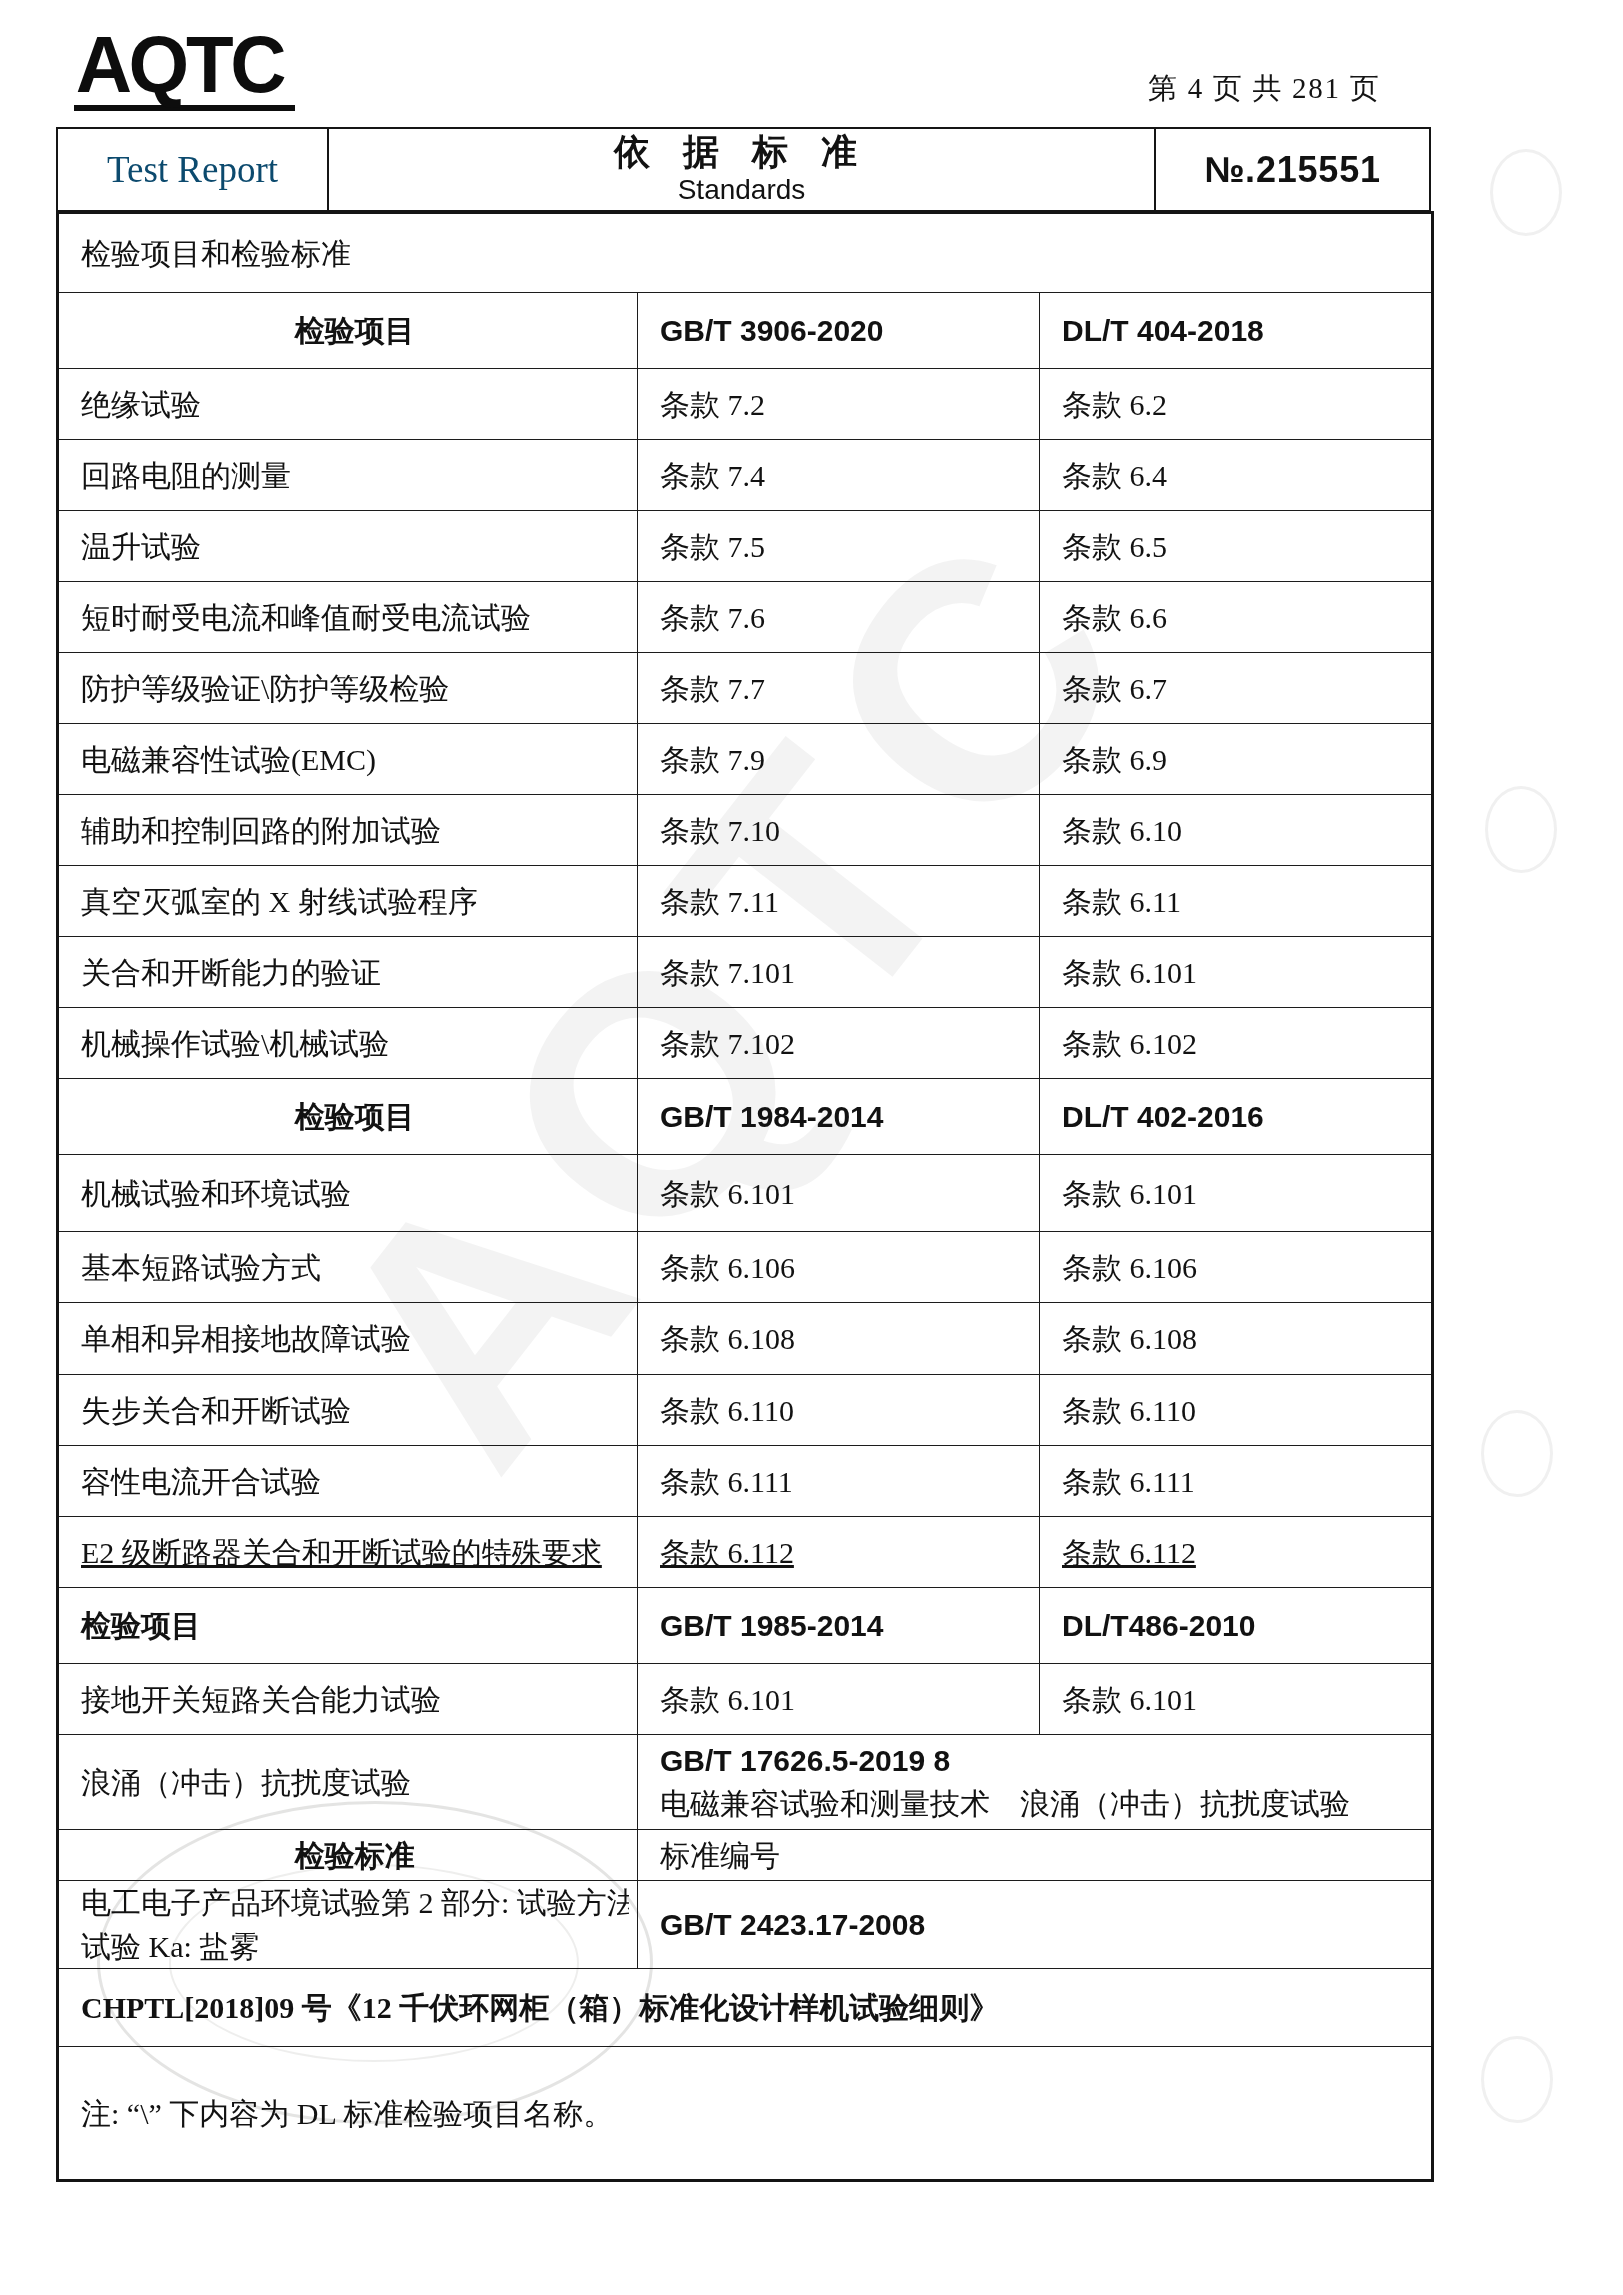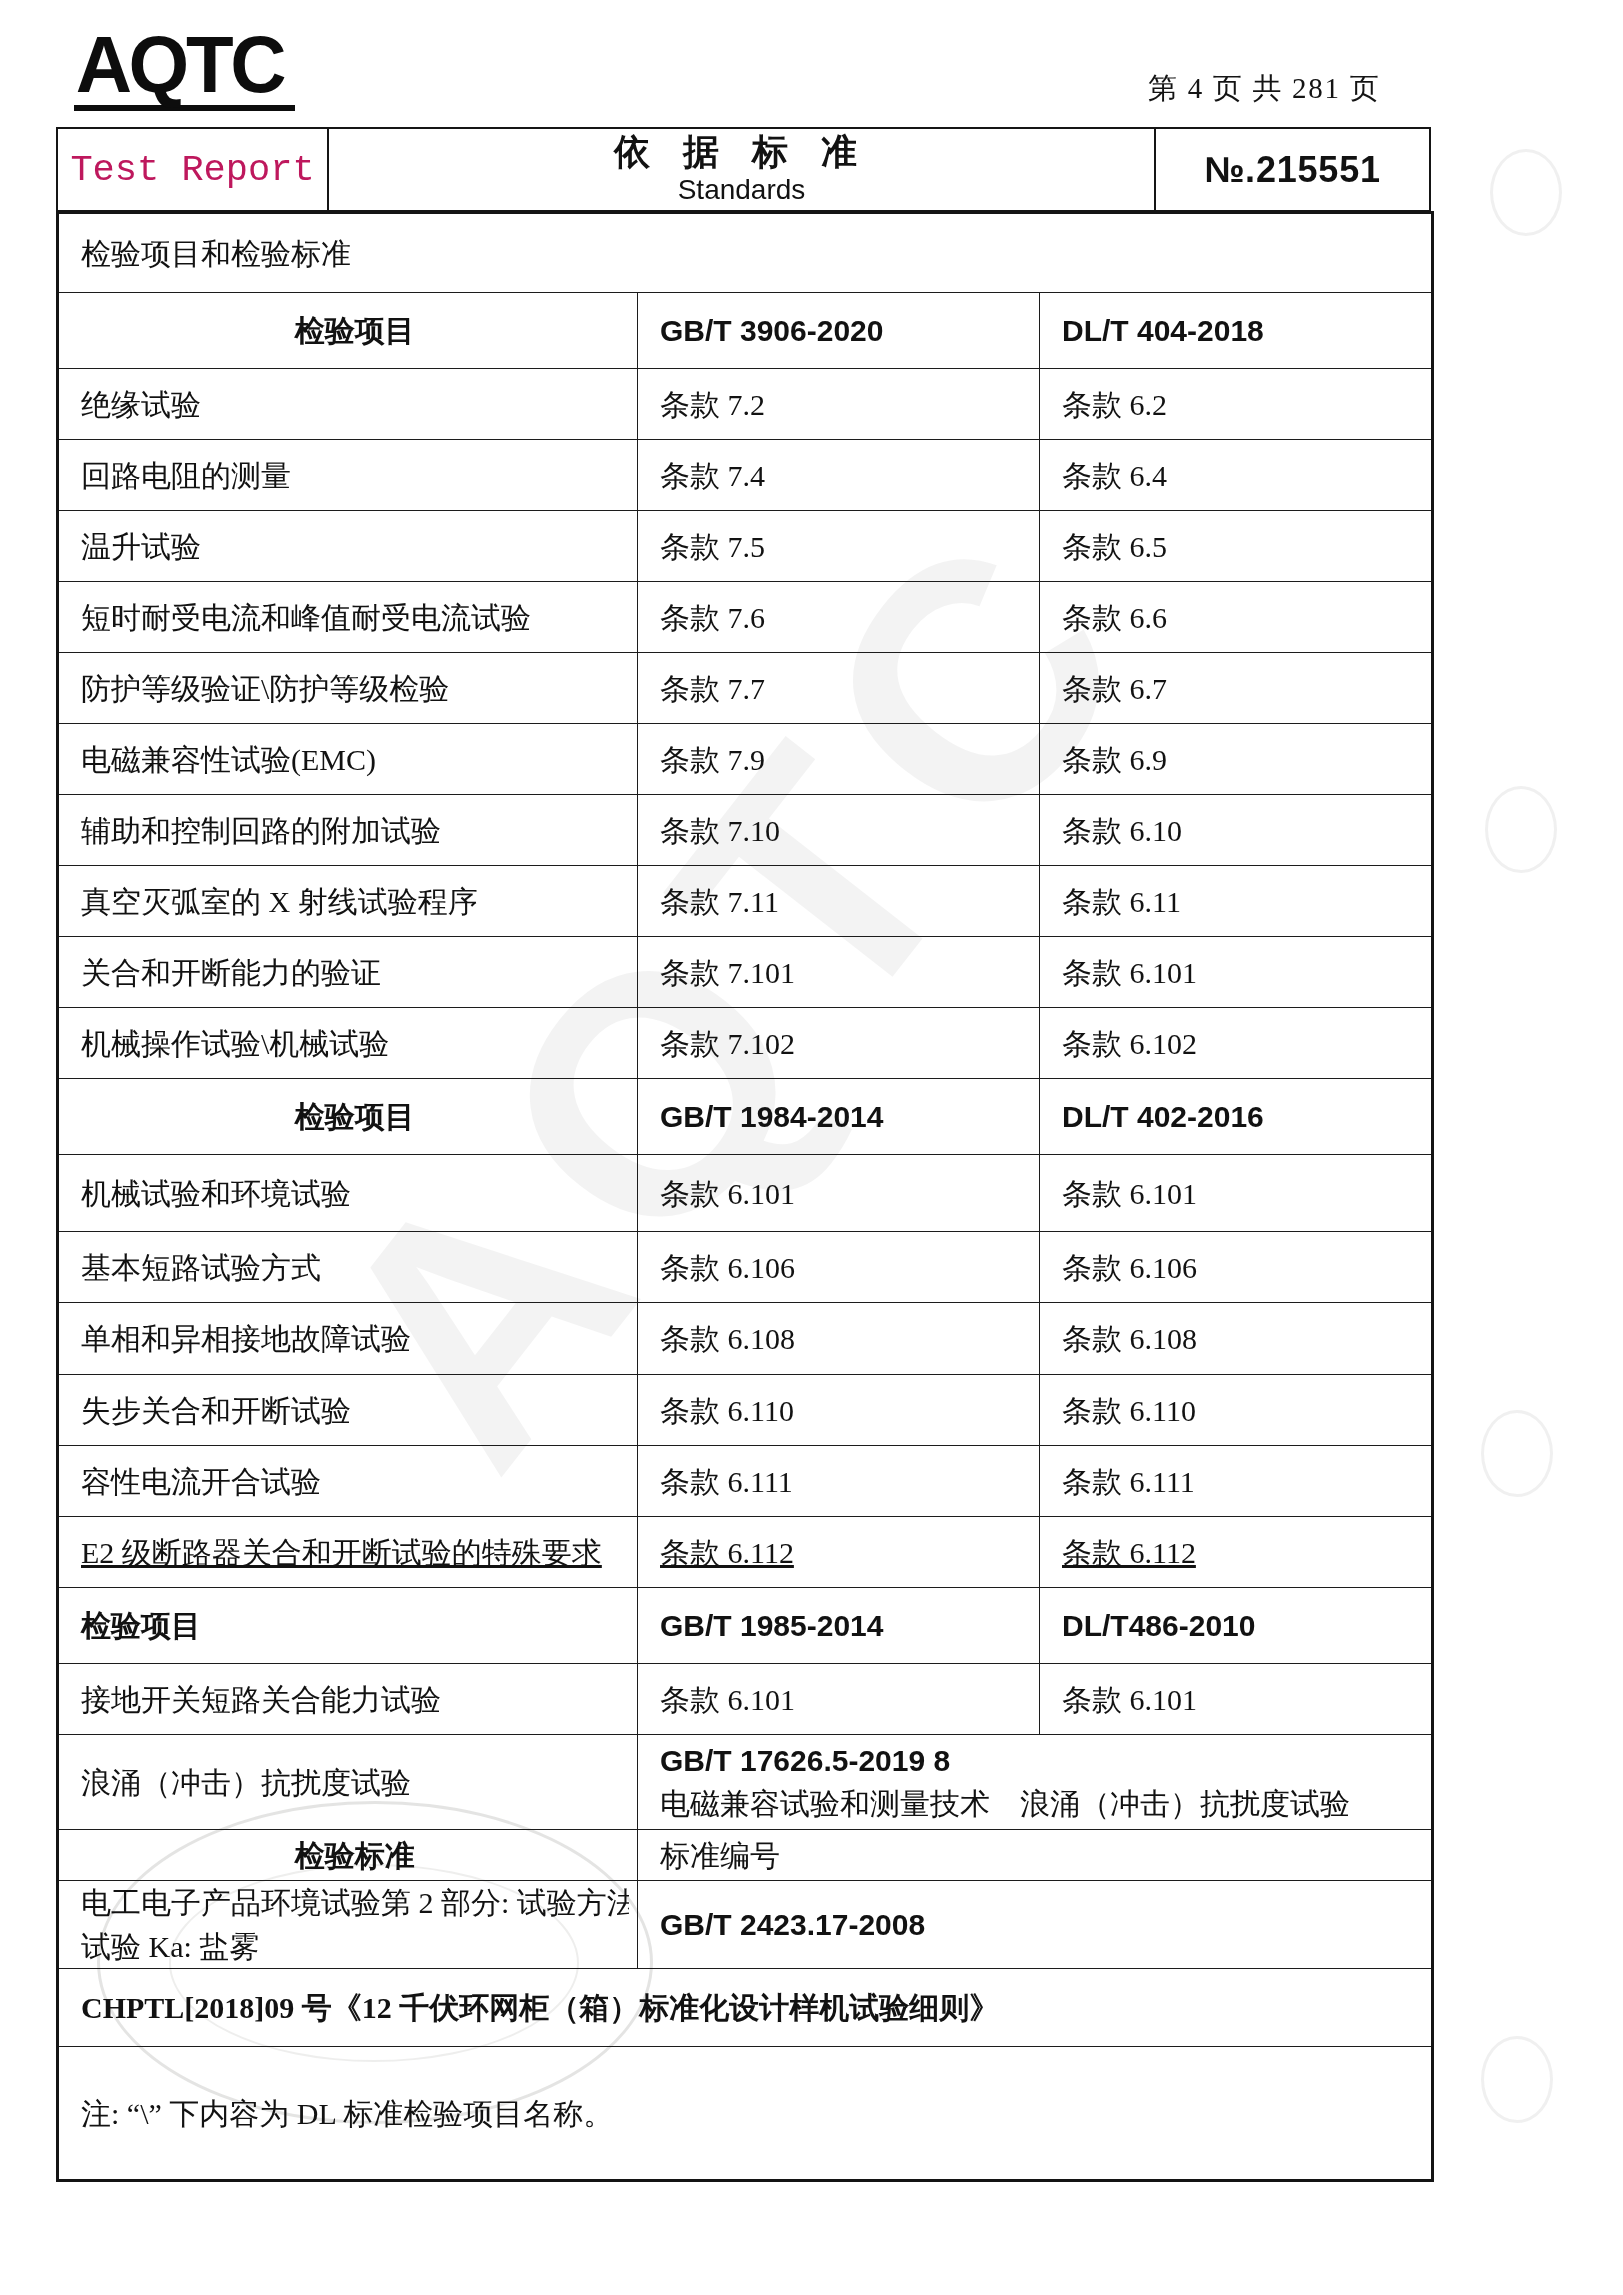--- a/index.html
+++ b/index.html
@@ -31,21 +31,21 @@
   }
   
   .hdr{
     position:absolute;left:56px;top:127px;width:1375px;height:85px;
     border:2.5px solid #151515;display:flex;box-sizing:border-box;
   }
   .hcell{box-sizing:border-box;display:flex;flex-direction:column;justify-content:center;align-items:center;}
   .hc1{width:271px;border-right:2.5px solid #151515;}
   .hc2{flex:1;border-right:2.5px solid #151515;text-align:right;}
   .hc3{width:273px;}
-  .report-type{font-family:Liberation Mono, monospace;font-size:37px;color:#be185d;}
+  .report-type{font-family:Liberation Serif, serif;font-size:37px;color:#0c4a6e;}
   .t-cn{font-size:36px;font-weight:bold;letter-spacing:12px;line-height:1.1;}
   .t-en{font-family:"Liberation Sans",sans-serif;font-size:28px;line-height:1.1;margin-top:1.7px;}
   .report-no{font-family:"Liberation Sans",sans-serif;font-weight:bold;font-size:36px;letter-spacing:0.8px;}
   
   table.main{
     position:absolute;left:56px;top:211px;
     width:1375px;table-layout:fixed;border-collapse:collapse;
     border:3.4px solid #141414;
   }
   table.main td{

